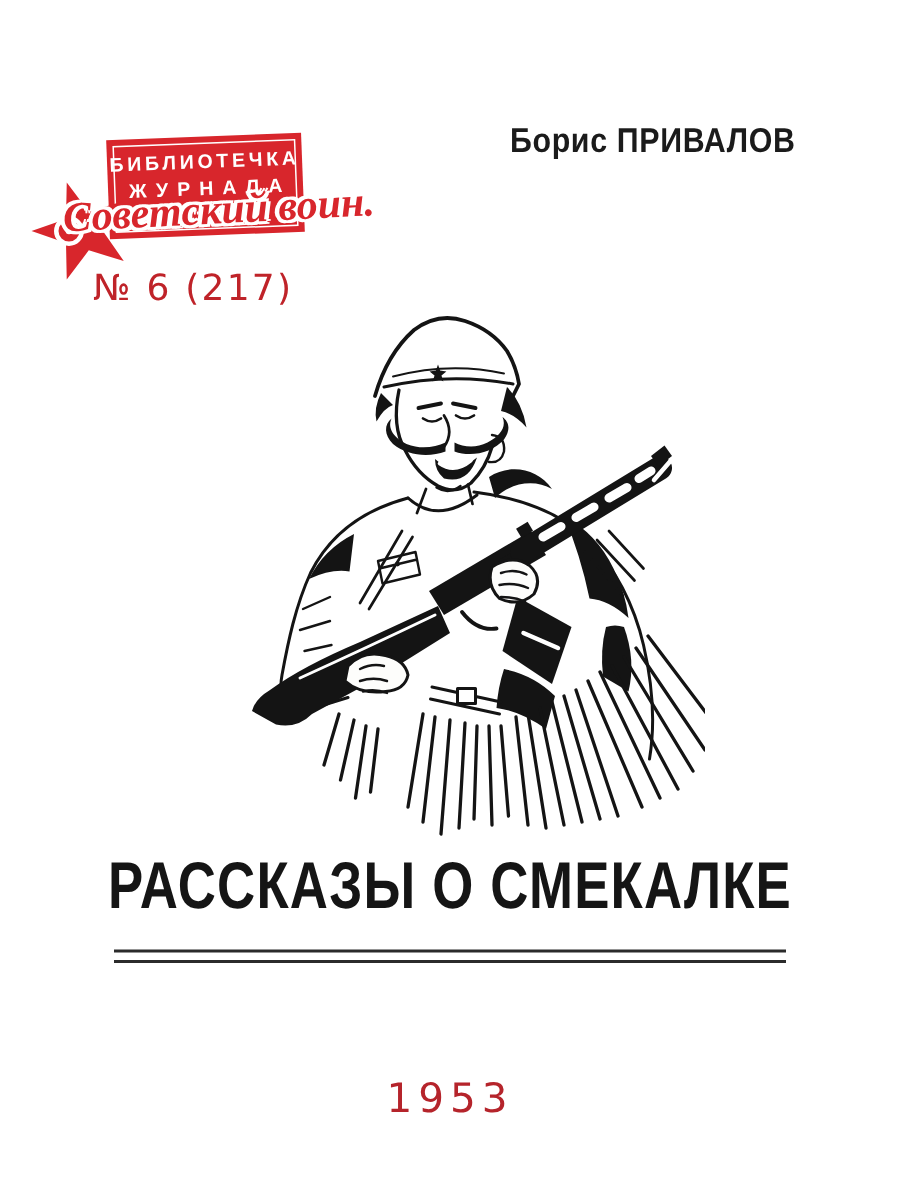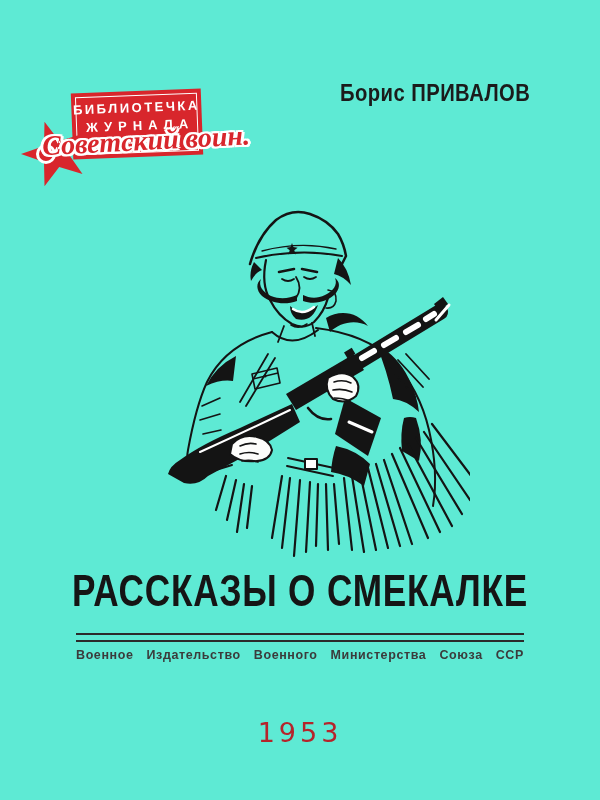--- a/index.html
+++ b/index.html
@@ -1,18 +1,18 @@
 <!DOCTYPE html>
 <html><head>
 <meta charset="utf-8">
 <style>
   html,body { margin:0; padding:0; background:#e8e8e8; }
   .page {
     position:relative; width:600px; height:800px; margin:0 auto;
-    background:#5eead4; overflow:hidden;
+    background:#ffffff; overflow:hidden;
     font-family:"Liberation Sans", sans-serif; color:#1c1c1c;
   }
 
   
   .author {
     position:absolute; top:80px; right:70px;
     font-size:23px; font-weight:700; letter-spacing:.5px;
     transform:scaleX(.88); transform-origin:right center;
     color:#1b1b1b; white-space:nowrap;
   }
@@ -93,20 +93,21 @@
   </div>
 
   <svg class="star-svg" width="74" height="94" viewBox="0 0 74 94">
     <polygon points="26.5,15.7 41.2,35.1 64.5,28 50.6,48 64.5,68 41.2,60.9 26.5,80.3 26,56 3,48 26,40" fill="#d8262c"></polygon>
     <circle cx="28" cy="48" r="8.5" fill="none" stroke="#ffffff" stroke-width="3"></circle>
     <circle cx="28" cy="48" r="2.2" fill="#ffffff"></circle>
   </svg>
 
   <div class="logo-script">Советский воин.</div>
 
+  <div class="issue">№ 6 (217)</div>
 
   <svg class="illo" width="330" height="352" viewBox="0 0 330 352" fill="none" stroke="#141414" stroke-width="2" stroke-linecap="round" stroke-linejoin="round">
 
     <g>
       <path d="M110,58 Q118,30 136,14 Q152,2 170,8 Q188,14 198,28 Q204,38 206,50 L202,58" stroke-width="2.5"></path>
       <path d="M116,52 Q160,42 202,50"></path>
       <path d="M122,45 Q160,35 196,43" stroke-width="1.3"></path>
       <polygon points="152,37 153.4,41 157.6,41.7 154.3,44.3 155.6,48.4 152,46 148.4,48.4 149.7,44.3 146.4,41.7 150.6,41" fill="#141414" stroke="none"></polygon>
       <path d="M198,52 q10,10 13,27 q-8,-9 -17,-11 z" fill="#141414" stroke="none"></path>
       <path d="M114,56 q-5,10 -3,19 q5,-9 11,-11 z" fill="#141414" stroke="none"></path>
@@ -177,23 +178,15 @@
       <path d="M96,274 l-9,40 M104,278 l-7,48 M112,280 l-5,42 M86,270 l-10,34"></path>
       <path d="M142,270 l-10,62 M150,272 l-8,70 M160,274 l-6,76 M170,276 l-4,70 M178,278 l-2,62 M186,278 l2,66 M194,278 l5,60"></path>
       <path d="M204,272 l8,72 M212,270 l12,76 M220,266 l16,78 M228,262 l20,80 M236,258 l24,82 M244,254 l28,84"></path>
       <path d="M252,248 l36,84 M260,242 l40,84 M268,238 l44,82 M276,232 l46,76 M284,226 l46,68 M292,218 l43,57"></path>
     </g>
   </svg>
 
   <div class="title">РАССКАЗЫ О СМЕКАЛКЕ</div>
 
   <div class="rule"></div>
-  <div class="publisher">
-    <span>Военное</span>
-    <span>Издательство</span>
-    <span>Военного</span>
-    <span>Министерства</span>
-    <span>Союза</span>
-    <span>ССР</span>
-  </div>
   <div class="year">1953</div>
 
 </div>
 
 </body></html>

